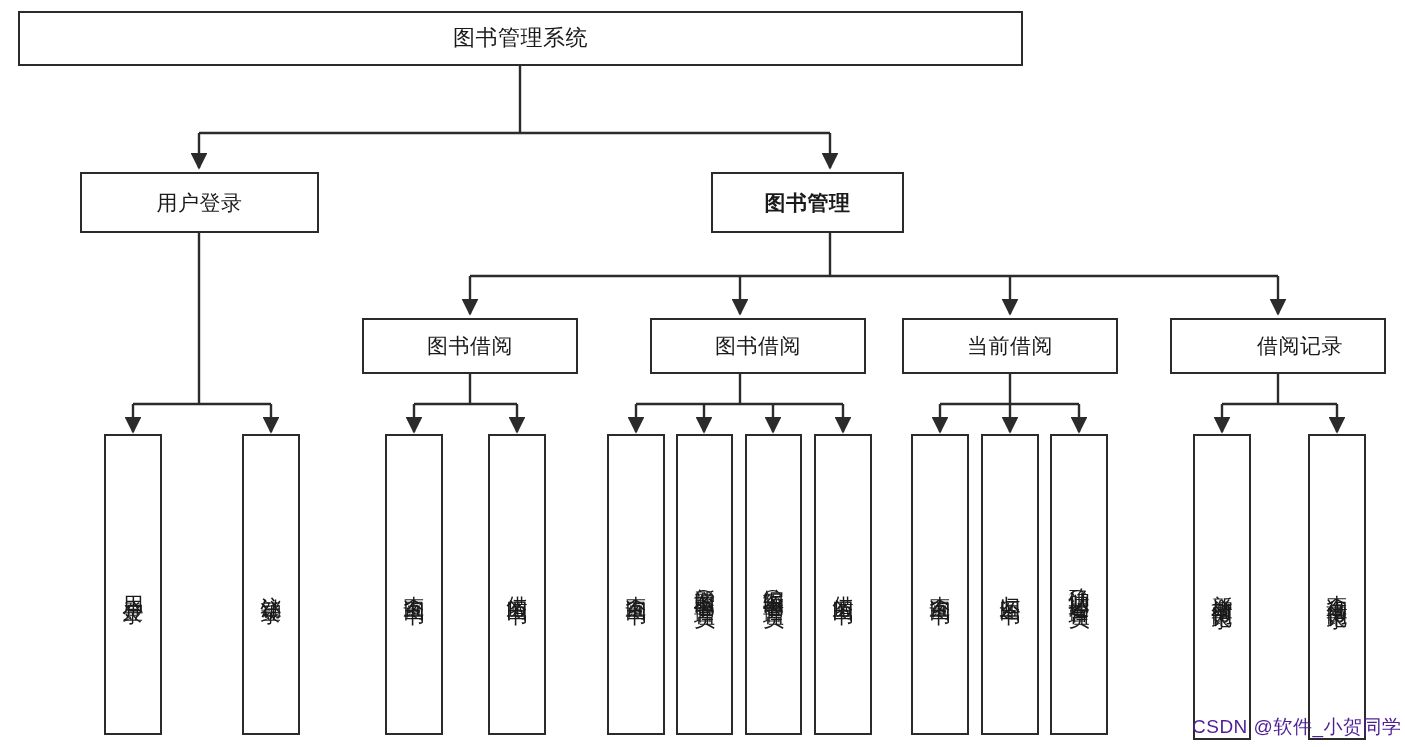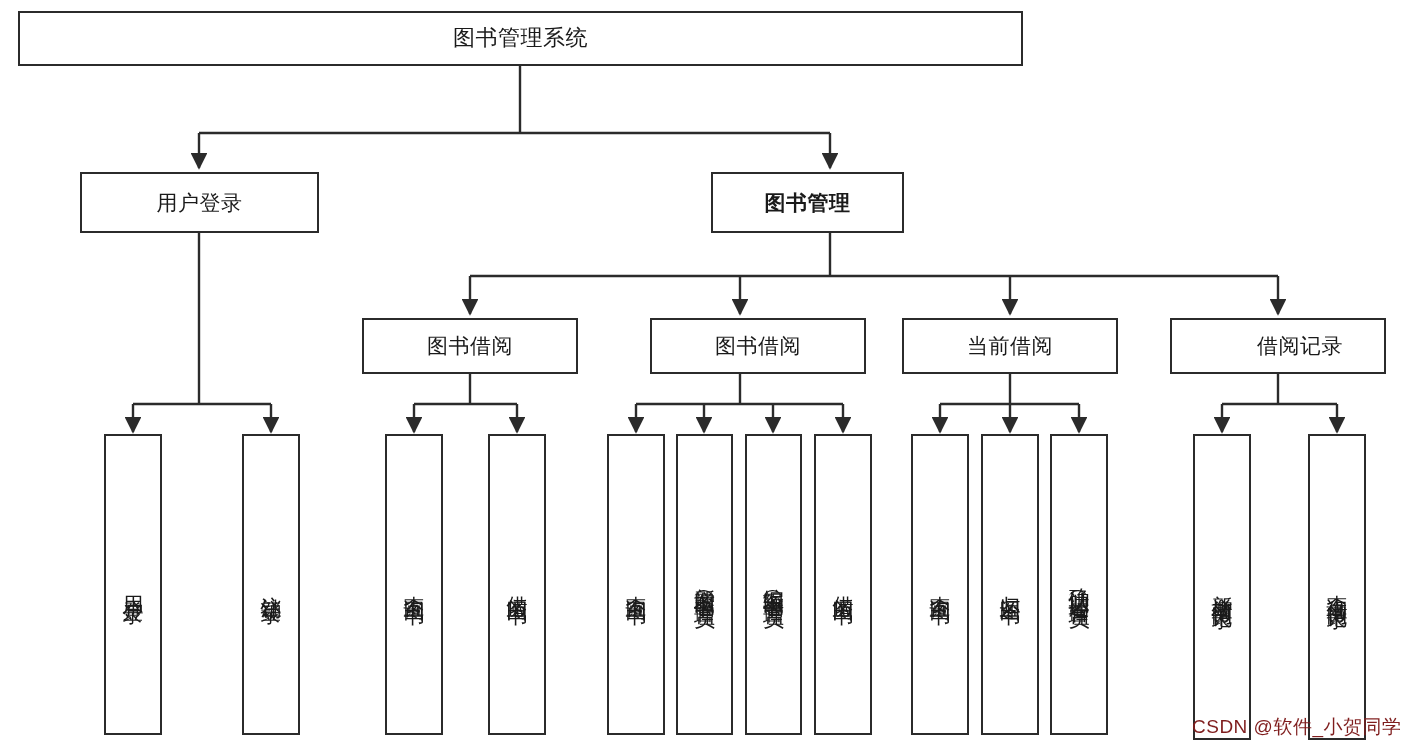--- a/index.html
+++ b/index.html
@@ -54,21 +54,21 @@
     writing-mode: vertical-rl;
     text-orientation: upright;
     font-size: 21px;
     line-height: 1.05;
     letter-spacing: 3px;
     max-height: 100%;
   }
   .node.root .label { font-size: 22px; }
   .watermark {
     position: absolute;
-    color: #7f1d1d;
+    color: #4c1d95;
     font-size: 19px;
     white-space: nowrap;
     font-family: "Liberation Sans", "DejaVu Sans", sans-serif;
     letter-spacing: 0.5px;
   }
 </style>
 </head>
 <body>
 
 <div id="diagram-root">

